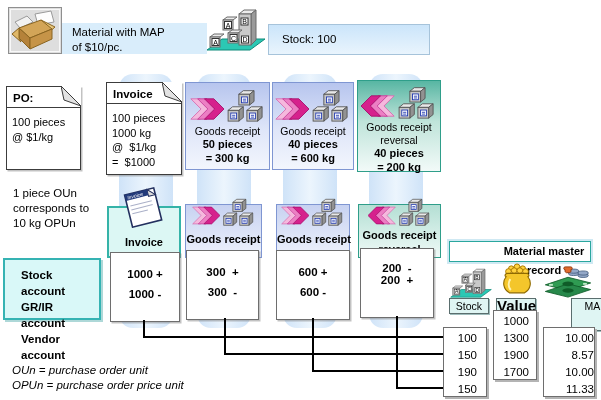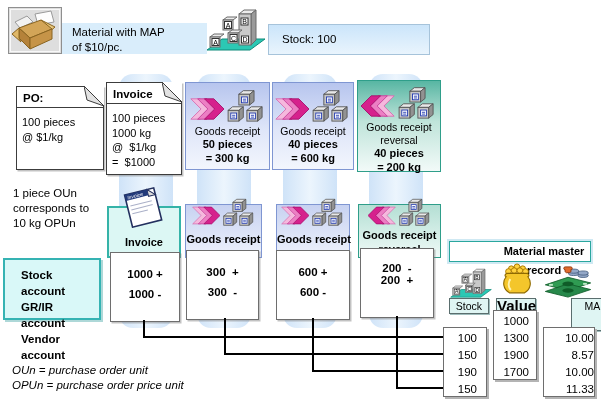--- a/index.html
+++ b/index.html
@@ -125,21 +125,21 @@
     <div>Material with MAP</div>
     <div>of $10/pc.</div>
   </div>
   <svg class="abs" style="left:206px;top:6px" width="60" height="46">
       <use href="#sym-blocks"></use>
     </svg>
   <div class="abs stockbox" style="left:268px;top:24px;width:162px;height:31px;line-height:29px;padding-left:13px">
     <span>Stock: 100</span>
   </div>
 
-  <div class="abs doc" style="left:16px;top:86px;width:88px;height:84px">
+  <div class="abs doc" style="left:6px;top:86px;width:75px;height:84px">
     <div class="t">PO:</div>
     <div class="b">
       <div>100 pieces</div>
       <div>@ $1/kg</div>
     </div>
     <svg class="fold" width="20" height="20" viewBox="0 0 20 20">
       <rect x="0" y="0" width="20" height="20" fill="#fff"></rect>
       <polygon points="0,0 20,20 3,14" fill="#e2e2e2" stroke="#3c3c3c"></polygon>
     </svg>
   </div>

